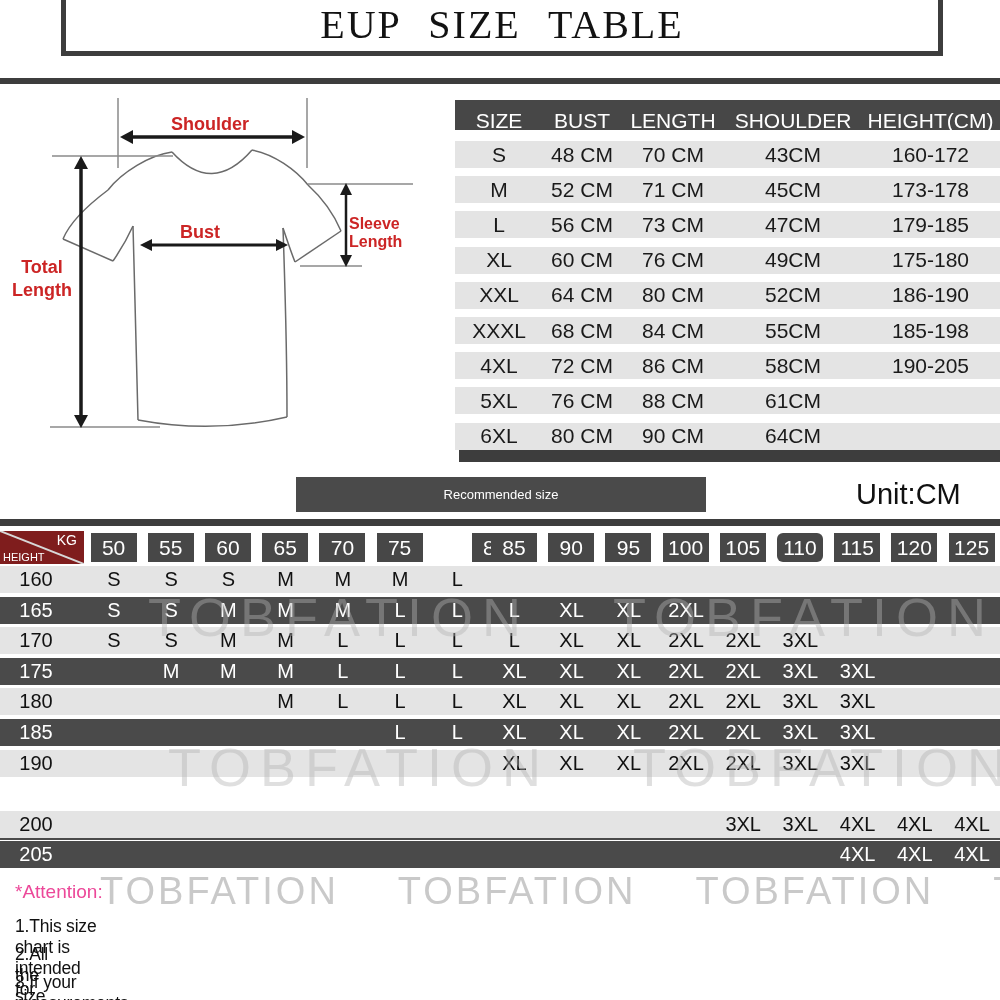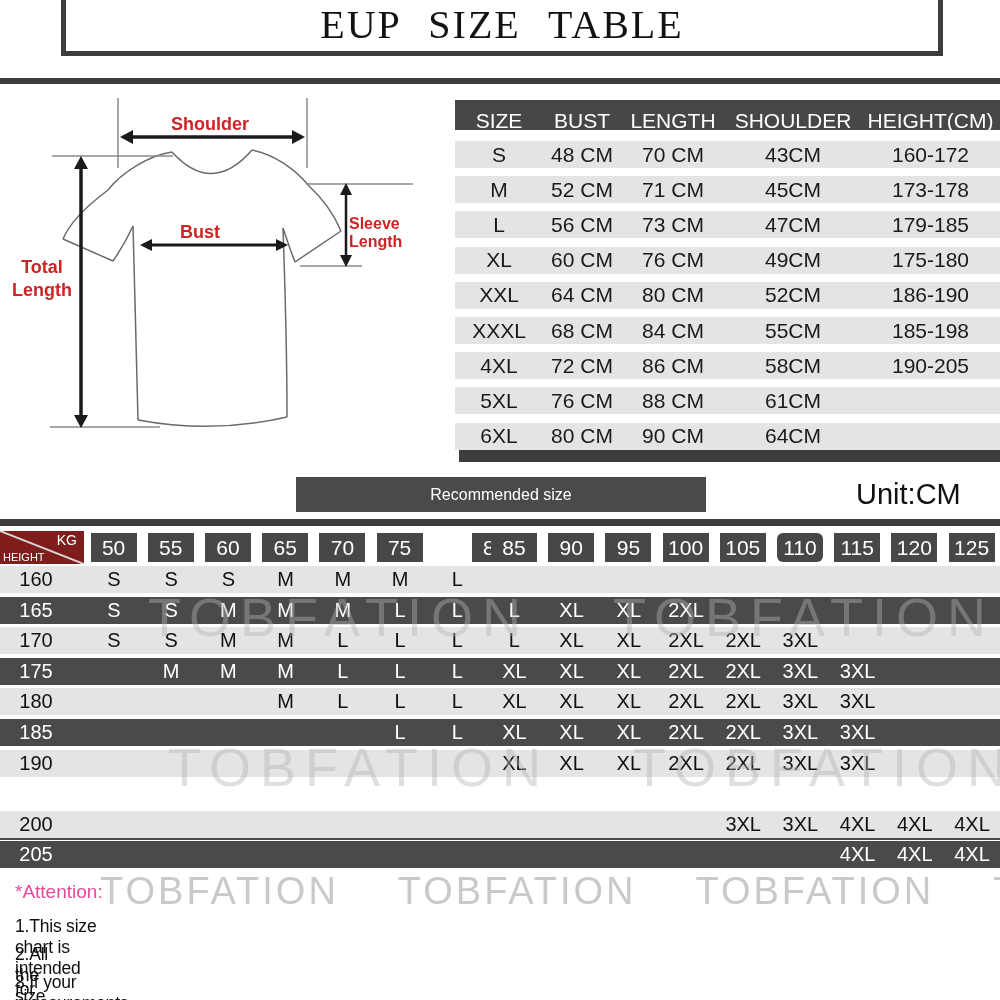--- a/index.html
+++ b/index.html
@@ -18,21 +18,21 @@
   .st-header{position:absolute;left:455px;top:100px;width:545px;height:30px;background:#474747;
              display:flex;align-items:center;color:#fff;font-size:21px;}
   .st-header span{display:inline-block;text-align:center;margin-top:12px;}
   .st-row{position:absolute;left:455px;width:545px;height:27px;background:#e4e4e4;
           display:flex;align-items:center;font-size:21px;color:#1a1a1a;}
   .st-row span{display:inline-block;text-align:center;}
   .st-bar{position:absolute;left:459px;top:450px;width:541px;height:12px;background:#3d3d3d;}
 
   
   .rec-btn{position:absolute;left:296px;top:477px;width:410px;height:35px;background:#4a4a4a;
-           color:#fff;font-size:16px;text-align:center;line-height:35px;}
+           color:#fff;font-size:13px;text-align:center;line-height:35px;}
   .unit{position:absolute;left:856px;top:478px;font-size:29px;color:#111;}
   .mid-divider{position:absolute;left:0;top:519px;width:1000px;height:7px;background:#3d3d3d;}
 
   
   .anchor{position:absolute;left:0;top:0;width:0;height:0;}
   .mcorner{position:absolute;left:0;top:531px;width:84px;height:33px;background:#7f1d1d;color:#fff;}
   .mcorner svg{position:absolute;left:0;top:0;}
   .mcorner .kg{position:absolute;right:7px;top:1px;font-size:14px;}
   .mcorner .hh{position:absolute;left:3px;bottom:1px;font-size:11px;}
   .wbox{position:absolute;top:533px;width:46px;height:29px;background:#474747;color:#fff;

